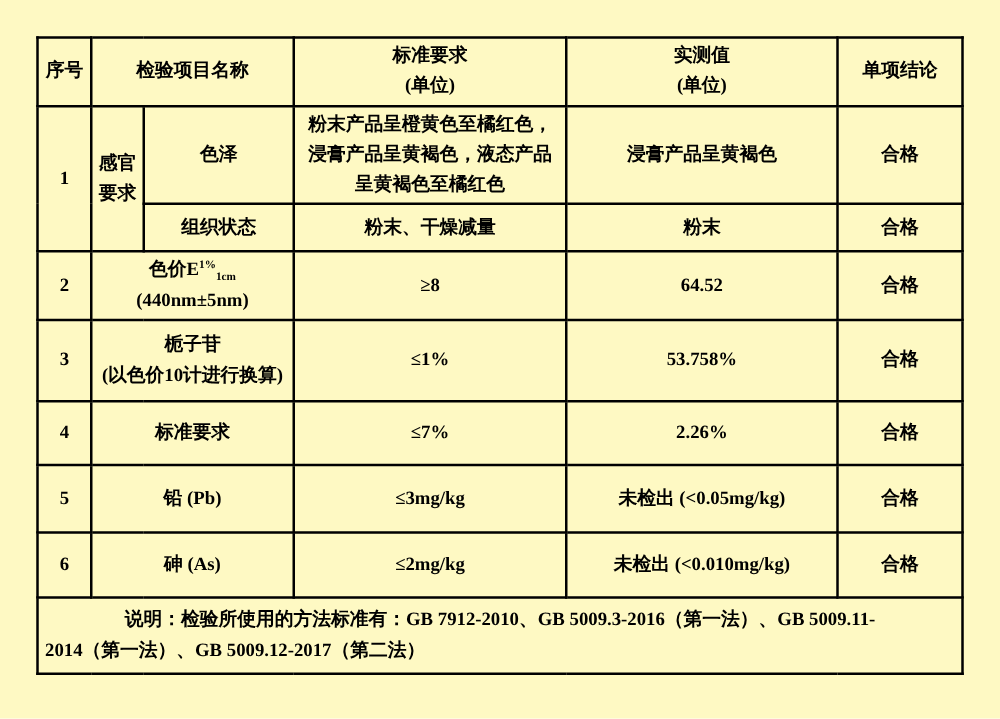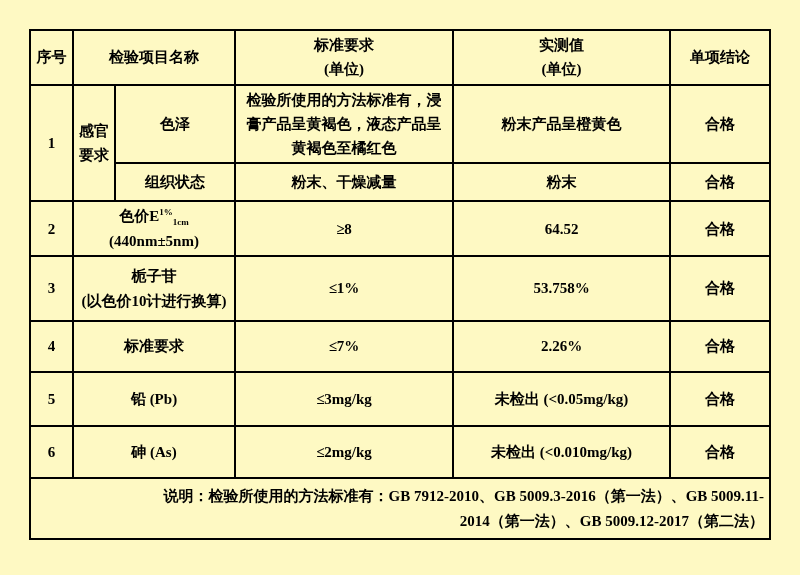--- a/index.html
+++ b/index.html
@@ -42,22 +42,22 @@
   tr.h-r5      { height: 54px; }
   tr.h-r6      { height: 52px; }
   tr.h-note    { height: 61px; }
   td.group-cell { padding: 2px 2px; border-radius: 16px; }
   sup.e-sup, sub.e-sub {
     font-size: 9px;
     font-weight: bold;
     line-height: 0;
   }
   td.note-cell { padding: 4px 10px; }
-  .note-line1 { text-align: right; }
-  .note-line2 { text-align: right; font-family: Liberation Serif, serif; }
+  .note-line1 { text-align: center; }
+  .note-line2 { text-align: left; font-family: Liberation Serif, serif; }
 </style>
 </head>
 <body>
 
 <div class="page">
   <table class="report">
     <colgroup>
       <col style="width:43px">
       <col style="width:42px">
       <col style="width:120px">
@@ -78,22 +78,22 @@
         <div>实测值</div>
         <div>(单位)</div>
       </td>
       <td>单项结论</td>
     </tr>
 
     <tr class="h-r1a">
       <td rowspan="2">1</td>
       <td rowspan="2" class="group-cell">感官要求</td>
       <td>色泽</td>
-      <td>检验所使用的方法标准有，浸膏产品呈黄褐色，液态产品呈黄褐色至橘红色</td>
-      <td>粉末产品呈橙黄色</td>
+      <td>粉末产品呈橙黄色至橘红色，浸膏产品呈黄褐色，液态产品呈黄褐色至橘红色</td>
+      <td>浸膏产品呈黄褐色</td>
       <td>合格</td>
     </tr>
 
     <tr class="h-r1b">
       <td>组织状态</td>
       <td>粉末、干燥减量</td>
       <td>粉末</td>
       <td>合格</td>
     </tr>
 

